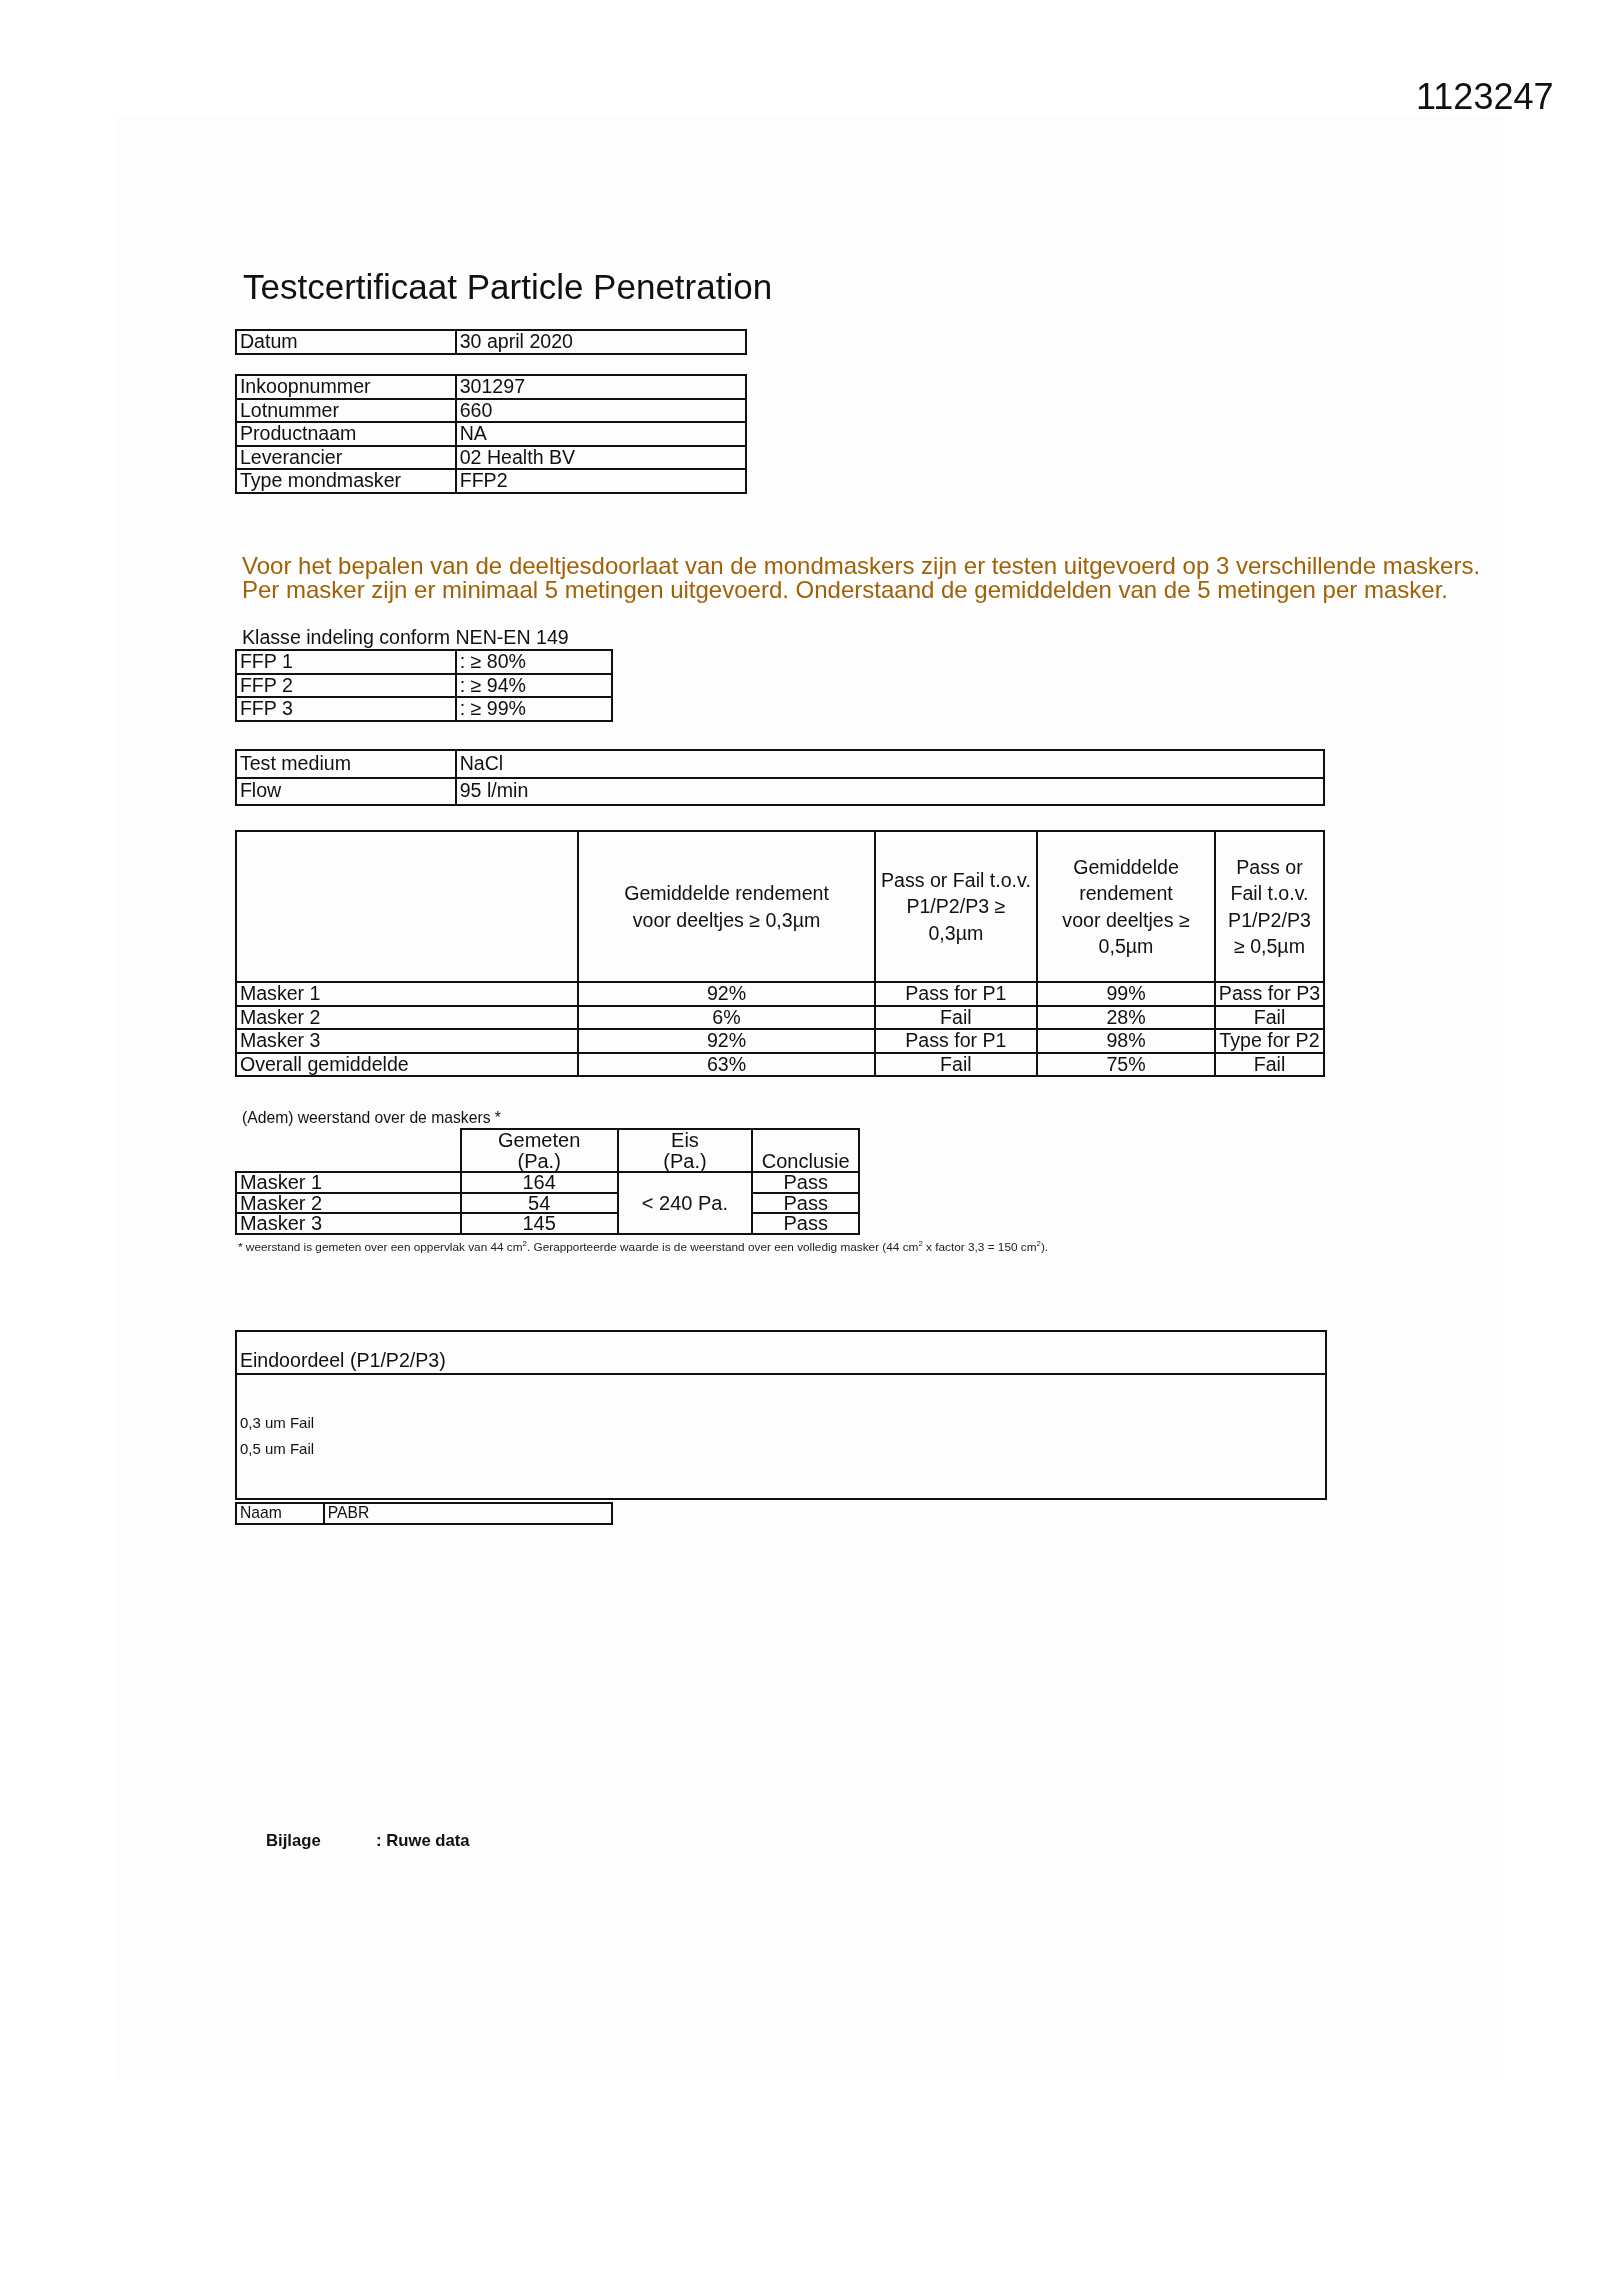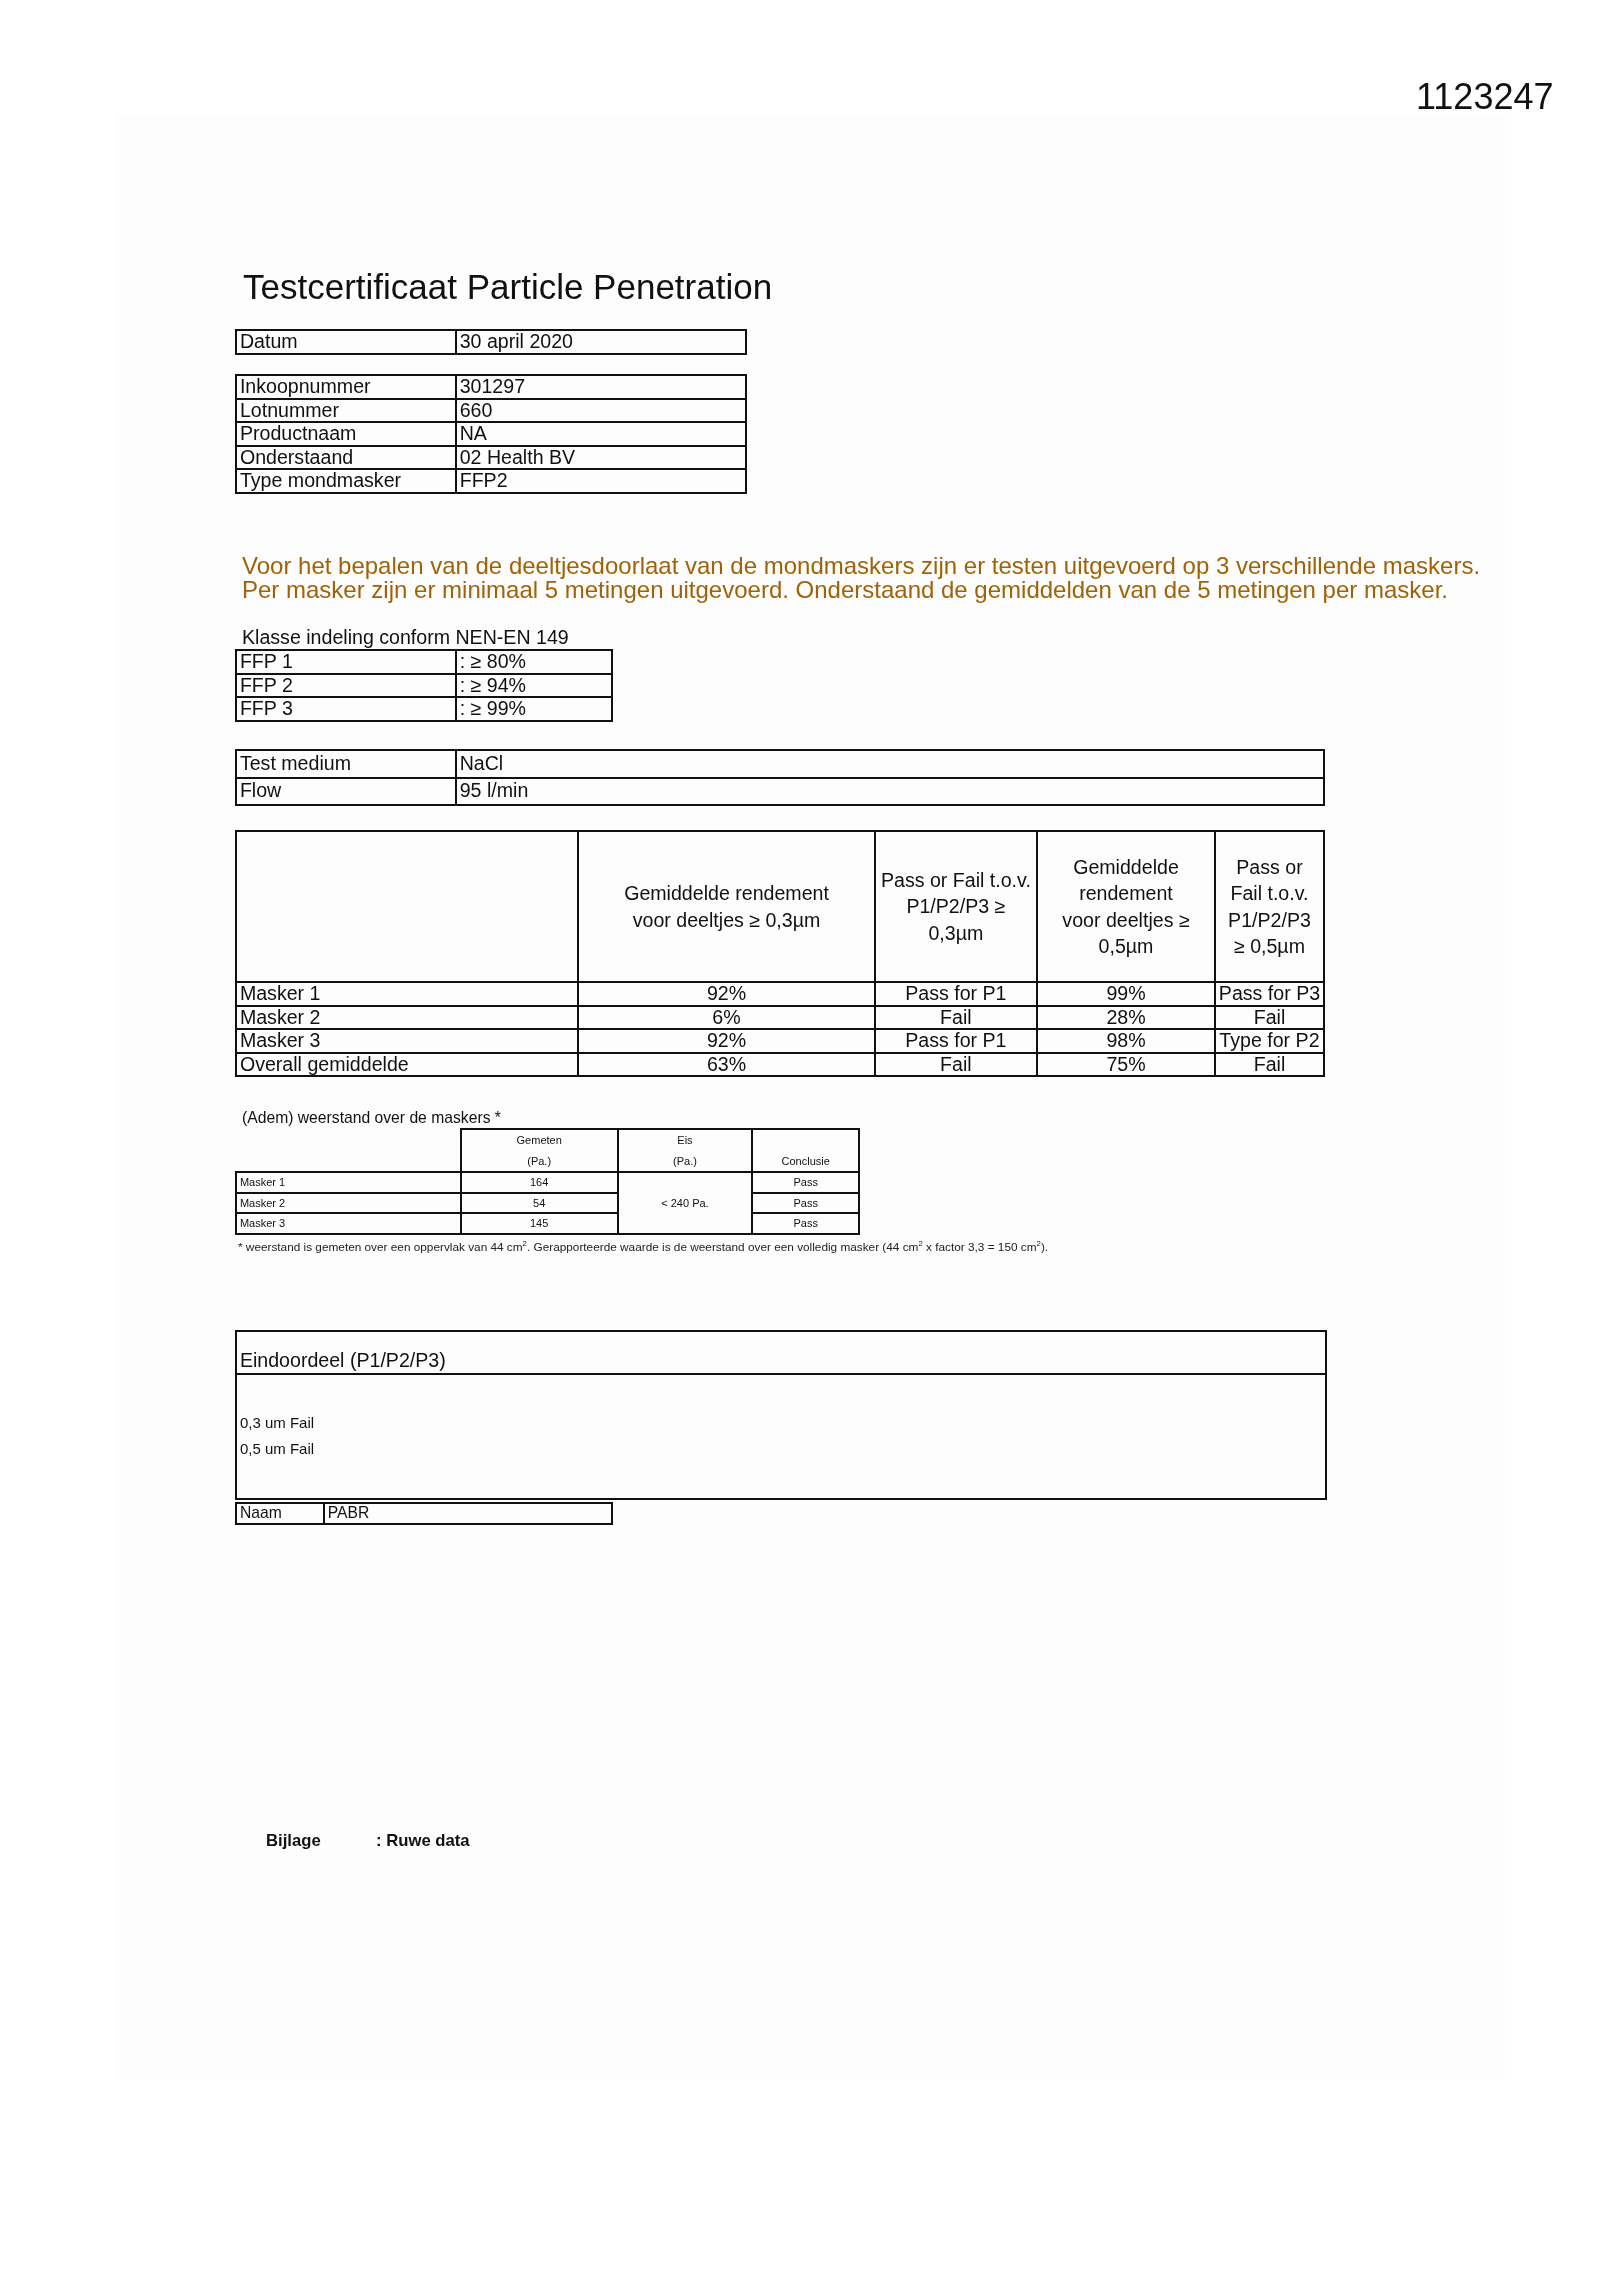--- a/index.html
+++ b/index.html
@@ -15,21 +15,21 @@
   td, th { border:2px solid #111; padding:0 2.9px; font-weight:normal; white-space:nowrap; }
   .kv td { font-size:19.6px; height:21.6px; line-height:21.6px; }
   .kv td.k { width:212px; }
   .intro { position:absolute; left:242px; top:554px; font-size:24px; line-height:23.5px; color:#a16207; }
   .klasse-label { position:absolute; left:242px; top:626px; font-size:19.6px; }
   .results td, .results th { font-size:19.6px; }
   .results th { text-align:center; vertical-align:middle; line-height:26.5px; white-space:normal; }
   .results td { height:21.6px; line-height:21.6px; }
   .results td.c { text-align:center; }
   .resist-label { position:absolute; left:242px; top:1109px; font-size:15.7px; }
-  .resist td, .resist th { font-size:11px; }
+  .resist td, .resist th { font-size:20px; }
   .resist th { text-align:center; line-height:20.6px; white-space:normal; }
   .resist td { height:18.6px; line-height:18.6px; }
   .resist td.c { text-align:center; }
   .resist th.blank { border:none; border-bottom:2px solid #111; }
   .footnote { position:absolute; left:238px; top:1239px; font-size:11.8px; color:#222; }
   .footnote sup { font-size:7.8px; }
   .eind { position:absolute; left:235px; top:1330px; width:1088px; border:2px solid #111; border-bottom-width:2.9px; }
   .eind-head { font-size:19.6px; height:23.5px; line-height:23.5px; padding-left:2.9px; border-bottom:2px solid #111;margin-top:17px; }
   .eind-body { height:123px; font-size:15px; line-height:26.5px; padding:35px 2.9px 0 2.9px; box-sizing:border-box; }
   .naam td { font-size:15.7px; height:18.6px; line-height:18.6px; }
@@ -61,21 +61,21 @@
       </tr>
   <tr>
         <td class="k">Lotnummer</td>
         <td>660</td>
       </tr>
   <tr>
         <td class="k">Productnaam</td>
         <td>NA</td>
       </tr>
   <tr>
-        <td class="k">Onderstaand</td>
+        <td class="k">Leverancier</td>
         <td>02 Health BV</td>
       </tr>
   <tr>
         <td class="k">Type mondmasker</td>
         <td>FFP2</td>
       </tr>
 </tbody>
   </table>
 
 <div class="intro">

